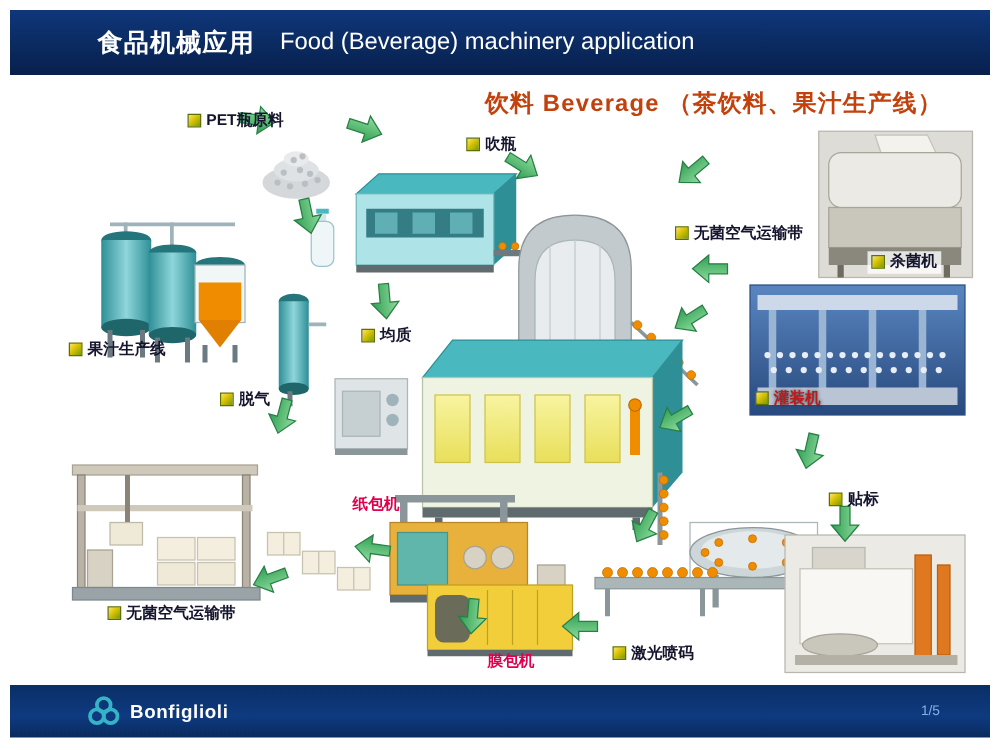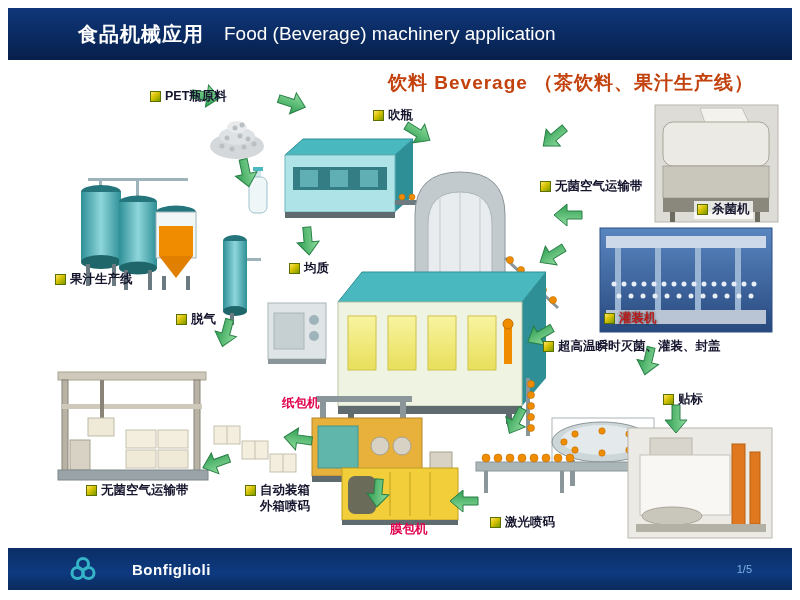--- a/index.html
+++ b/index.html
@@ -7,21 +7,21 @@
          font-family:"Liberation Sans","DejaVu Sans",sans-serif;}
   
   .hdr{position:absolute;left:8px;right:8px;top:8px;height:52px;z-index:6;
        background:linear-gradient(180deg,#10377a 0%,#0a2a60 55%,#081f4c 100%);
        display:flex;align-items:center;padding-left:70px;box-sizing:border-box;}
   .hdr .zh{color:#ffffff;font-size:20px;font-weight:bold;margin-right:20px;letter-spacing:1px;}
   .hdr .en{color:#ffffff;font-size:19px;font-weight:normal;}
   
   .ftr{position:absolute;left:8px;right:8px;bottom:10px;height:42px;z-index:6;
        background:linear-gradient(180deg,#0b2f66 0%,#0e3a80 60%,#0a2a5c 100%);
-       display:flex;align-items:center;padding:0 40px 0 62px;box-sizing:border-box;gap:28px;}
+       display:flex;align-items:center;padding:0 40px 0 62px;box-sizing:border-box;}
   .ftr .brand{color:#ffffff;font-size:15px;font-weight:bold;margin-left:8px;letter-spacing:.5px;}
   .ftr .page{margin-left:auto;color:#7fb2e5;font-size:11px;}
   
   .subtitle{position:absolute;left:388px;top:70px;z-index:5;color:#c2410c;
             font-size:19px;font-weight:bold;letter-spacing:1px;}
   
   .lbl{position:absolute;display:flex;align-items:flex-start;gap:4px;z-index:5;
        font-size:12.5px;font-weight:bold;color:#15152e;line-height:1.25;}
   .lbl .txt{white-space:pre-line;}
   .bullet{flex:0 0 auto;width:9px;height:9px;margin-top:2px;
@@ -372,39 +372,30 @@
     <span class="txt">果汁生产线</span>
   </div>
   <div class="lbl" style="left:289px;top:261px">
     <span class="bullet"></span>
     <span class="txt">均质</span>
   </div>
   <div class="lbl" style="left:176px;top:312px">
     <span class="bullet"></span>
     <span class="txt">脱气</span>
   </div>
-  <div class="lbl" style="left:543px;top:339px">
-    <span class="bullet"></span>
-    <span class="txt">超高温瞬时灭菌、灌装、封盖</span>
-  </div>
   <div class="lbl" style="left:663px;top:392px">
     <span class="bullet"></span>
     <span class="txt">贴标</span>
   </div>
   <div class="lbl red" style="left:282px;top:396px">
     <span class="txt">纸包机</span>
   </div>
   <div class="lbl" style="left:86px;top:483px">
     <span class="bullet"></span>
     <span class="txt">无菌空气运输带</span>
-  </div>
-  <div class="lbl" style="left:245px;top:483px">
-    <span class="bullet"></span>
-    <span class="txt">自动装箱
-外箱喷码</span>
   </div>
   <div class="lbl red" style="left:390px;top:522px">
     <span class="txt">膜包机</span>
   </div>
   <div class="lbl" style="left:490px;top:515px">
     <span class="bullet"></span>
     <span class="txt">激光喷码</span>
   </div>
   <div class="lbl onphoto" style="left:694px;top:201px">
     <span class="bullet"></span>

